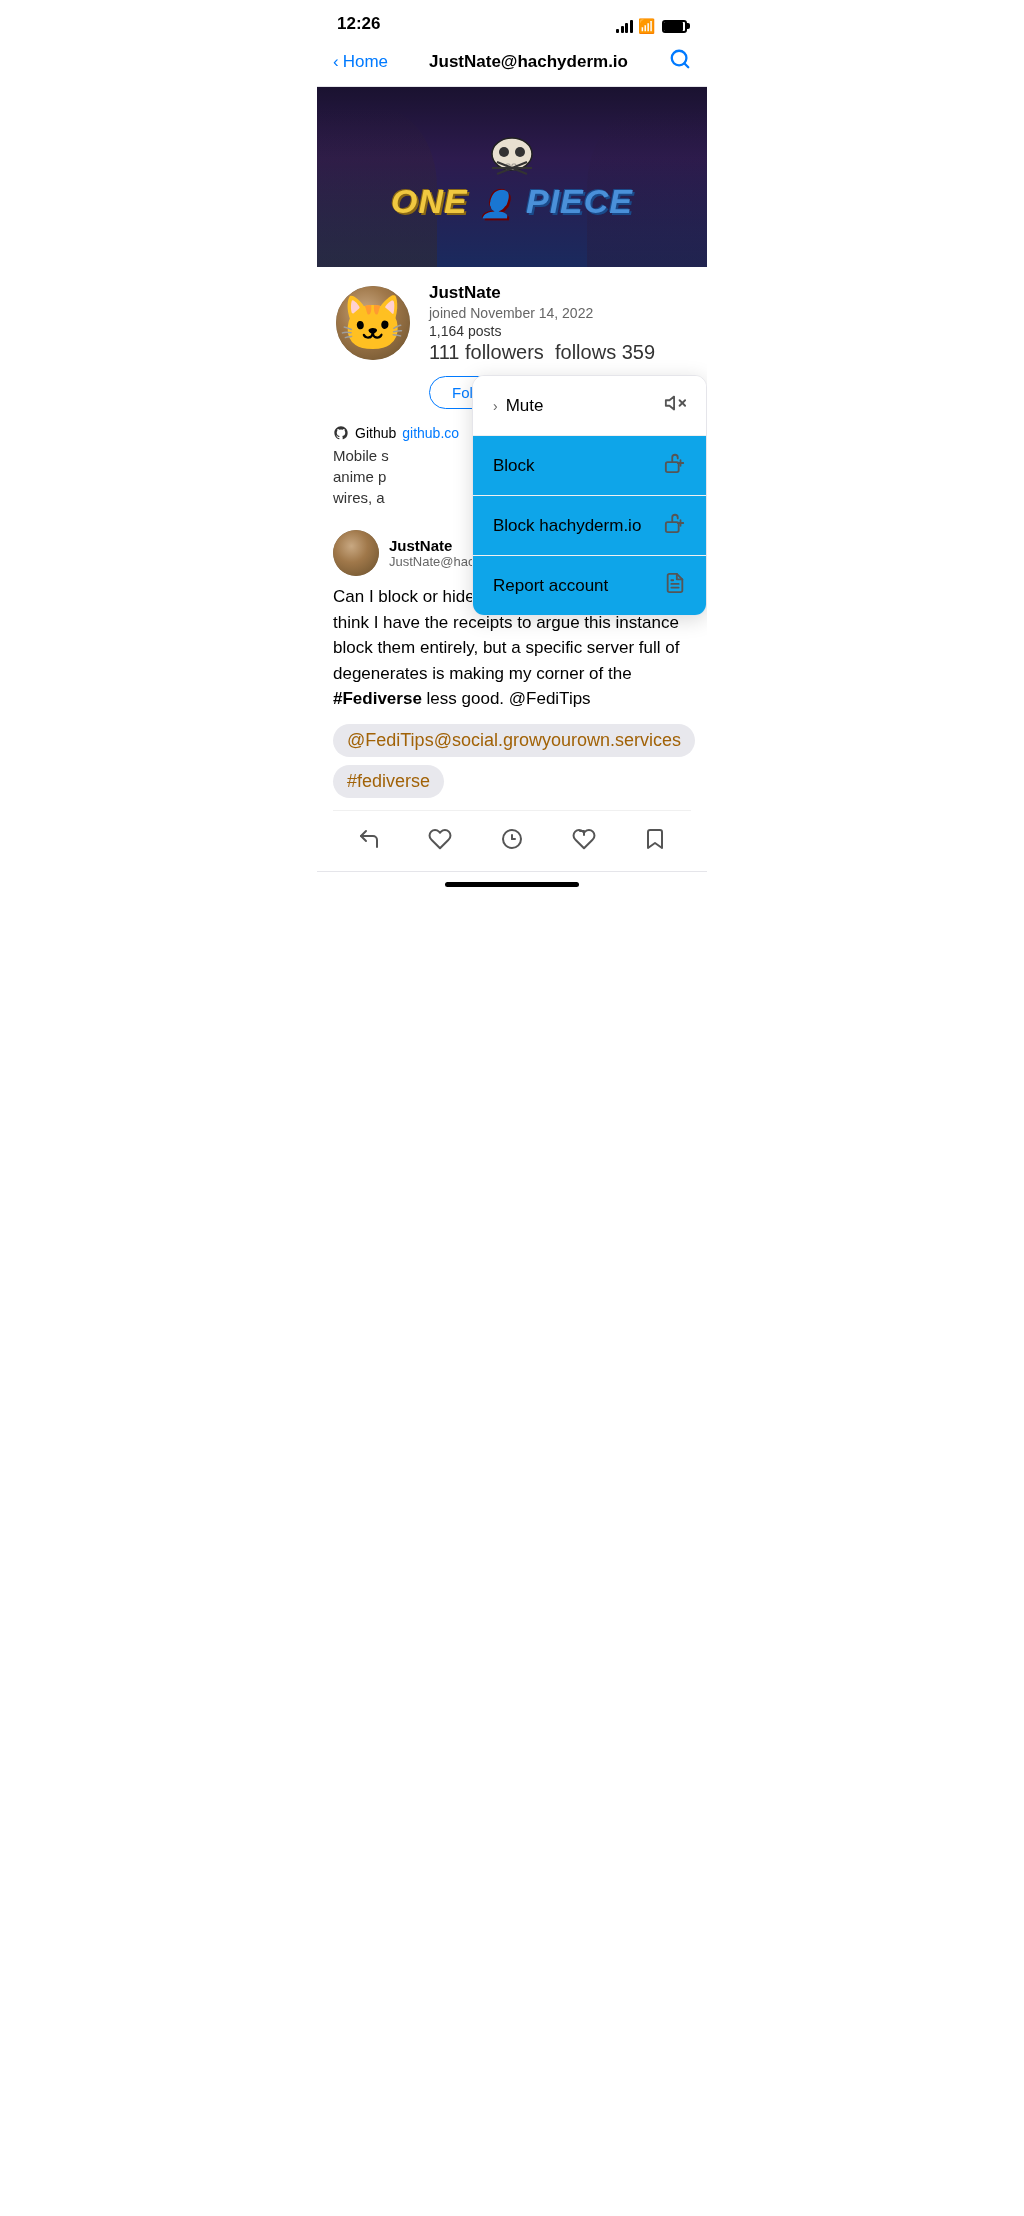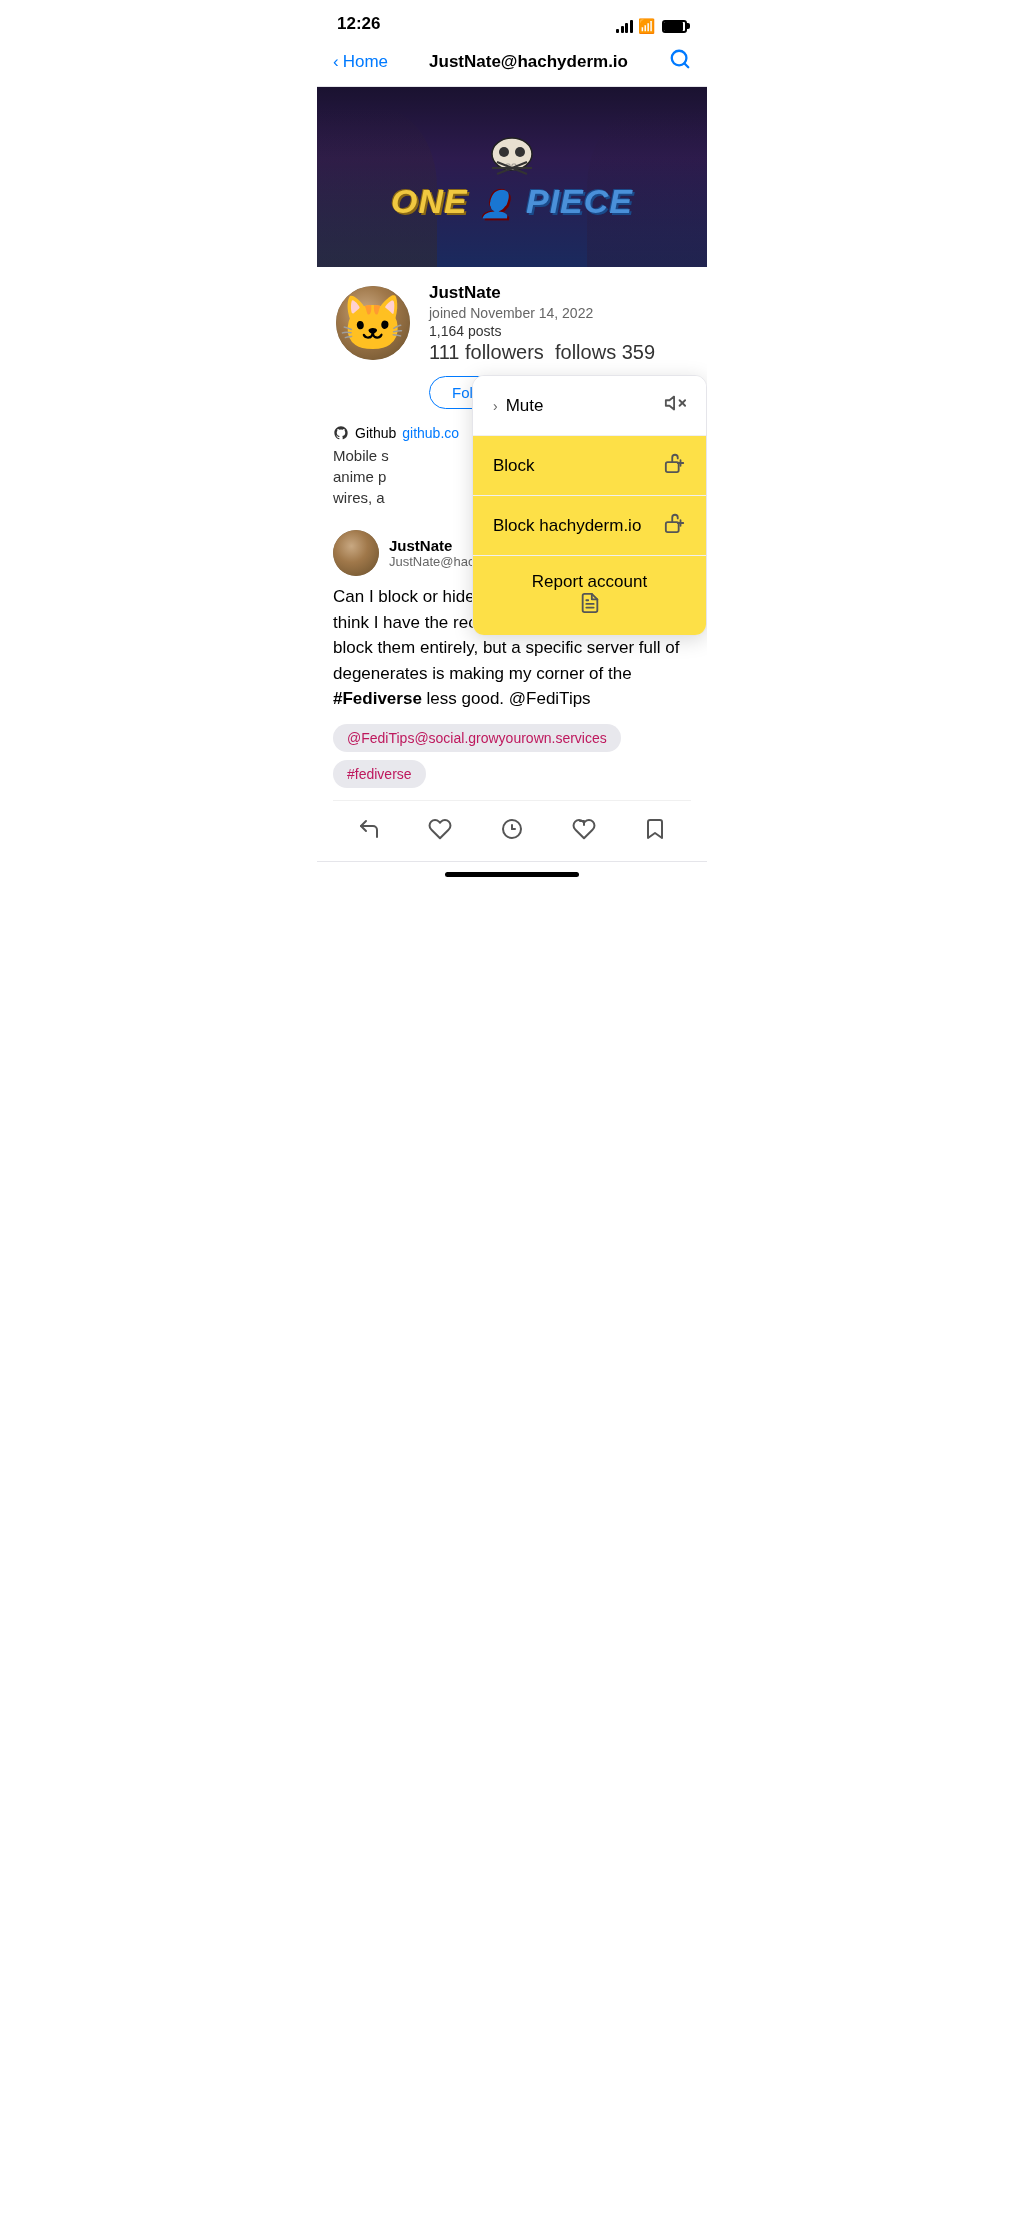--- a/index.html
+++ b/index.html
@@ -218,25 +218,24 @@
     }
     .menu-item {
       display: flex;
       align-items: center;
       justify-content: space-between;
       padding: 16px 20px;
       border-bottom: 1px solid #f0f0f0;
       cursor: pointer;
       font-size: 17px;
       color: #000;
-      background: #fde047;
+      background: #0ea5e9;
     }
     .menu-item:last-child {
       border-bottom: none;
-      flex-direction: column;
     }
     .menu-item-left {
       display: flex;
       align-items: center;
       gap: 8px;
     }
     .menu-chevron {
       color: #666;
       font-size: 14px;
     }
@@ -337,22 +336,22 @@
     .post-tags {
       display: flex;
       gap: 8px;
       flex-wrap: wrap;
       margin-bottom: 12px;
     }
     .tag-pill {
       background: #e8e8ed;
       border-radius: 20px;
       padding: 6px 14px;
-      font-size: 14px;
-      color: #be185d;
+      font-size: 18px;
+      color: #a16207;
     }
     .post-actions {
       display: flex;
       justify-content: space-around;
       align-items: center;
       padding-top: 10px;
       border-top: 1px solid #f0f0f0;
     }
     .action-btn {
       background: none;

